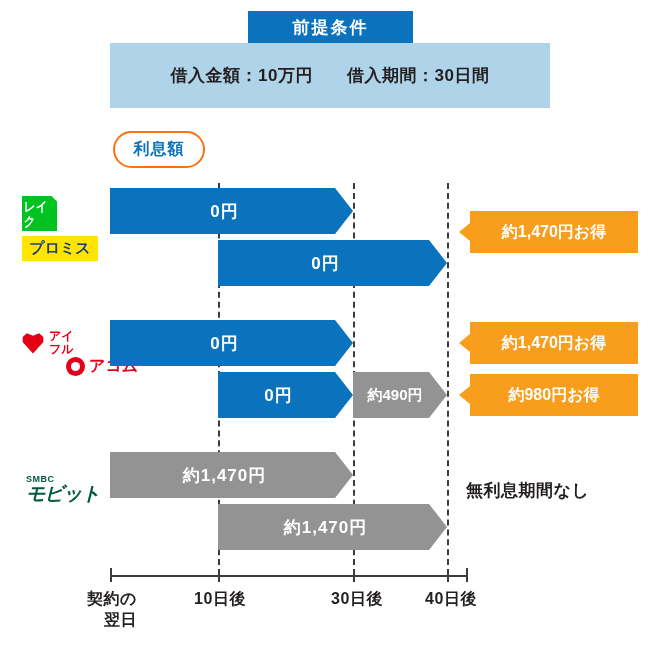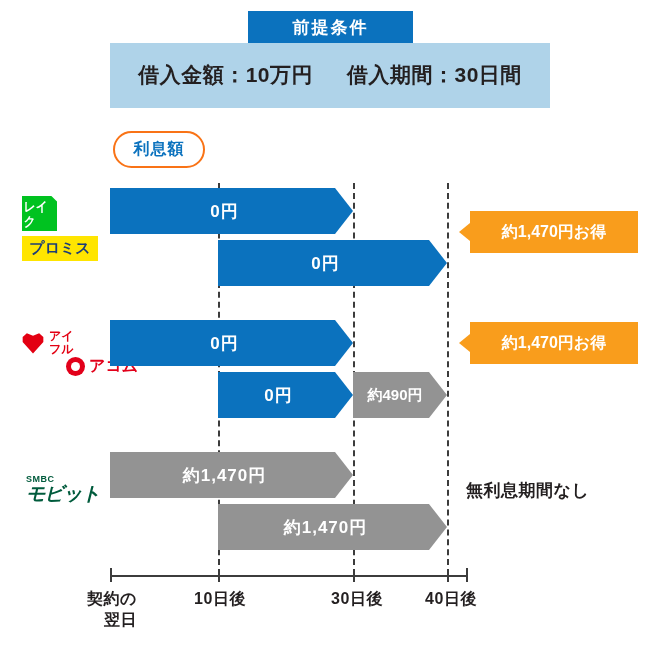--- a/index.html
+++ b/index.html
@@ -20,21 +20,21 @@
   }
   .premise-title{
     position:absolute;left:248px;top:11px;width:165px;height:32px;
     background:#0B72BE;color:#ffffff;
     font-size:17px;font-weight:bold;letter-spacing:2px;
     display:flex;align-items:center;justify-content:center;
   }
   .premise-row{
     position:absolute;left:110px;top:58px;width:440px;height:34px;
     display:flex;align-items:center;justify-content:center;
-    font-size:21px;font-weight:bold;letter-spacing:.5px;color:#231f20;
+    font-size:17px;font-weight:bold;letter-spacing:.5px;color:#231f20;
   }
   .premise-row span{white-space:nowrap;}
   .premise-gap{display:inline-block;width:34px;}
 
   
   .legend-pill{
     position:absolute;left:113px;top:131px;width:92px;height:37px;
     border:2px solid #f97316;border-radius:19px;
     color:#0B72BE;font-size:16px;font-weight:bold;letter-spacing:1px;
     display:flex;align-items:center;justify-content:center;
@@ -188,20 +188,24 @@
     <span class="bar-label">0円</span>
   </div>
   <div class="bar gray chev seg" style="left:353px;top:372px;width:94px;font-size:15px;letter-spacing:0;">
     <span class="bar-label">約490円</span>
   </div>
 
   <div class="callout" style="left:470px;top:322px;width:168px;">
     <span class="tip"></span>
     <span>約1,470円お得</span>
   </div>
+  <div class="callout" style="left:470px;top:374px;width:168px;">
+    <span class="tip"></span>
+    <span>約980円お得</span>
+  </div>
 
   <div class="logo-group" style="left:26px;top:474px;">
     <div class="mobit-smbc">SMBC</div>
     <div class="mobit-name">モビット</div>
   </div>
 
   <div class="bar gray chev" style="left:110px;top:452px;width:243px;">
     <span class="bar-label">約1,470円</span>
   </div>
   <div class="bar gray chev" style="left:218px;top:504px;width:229px;">

